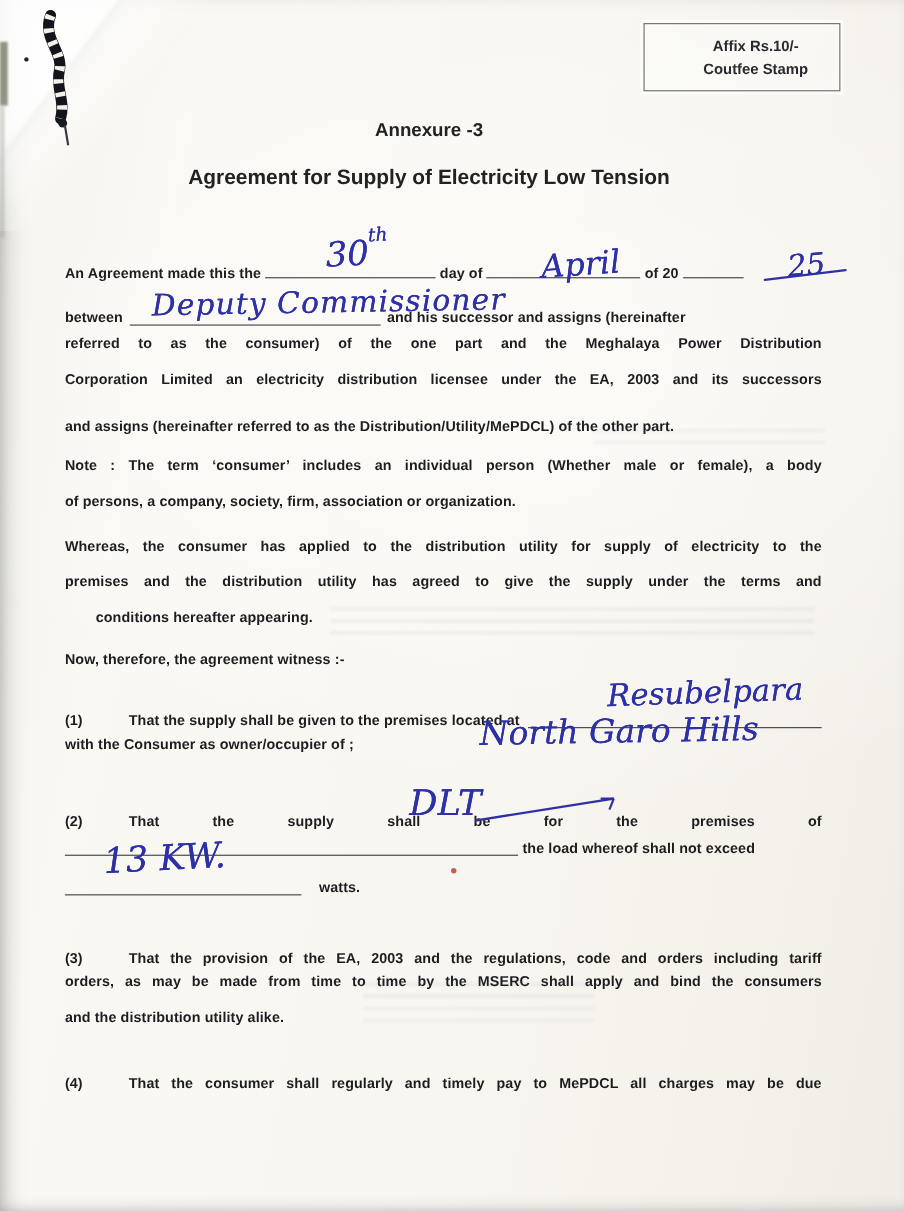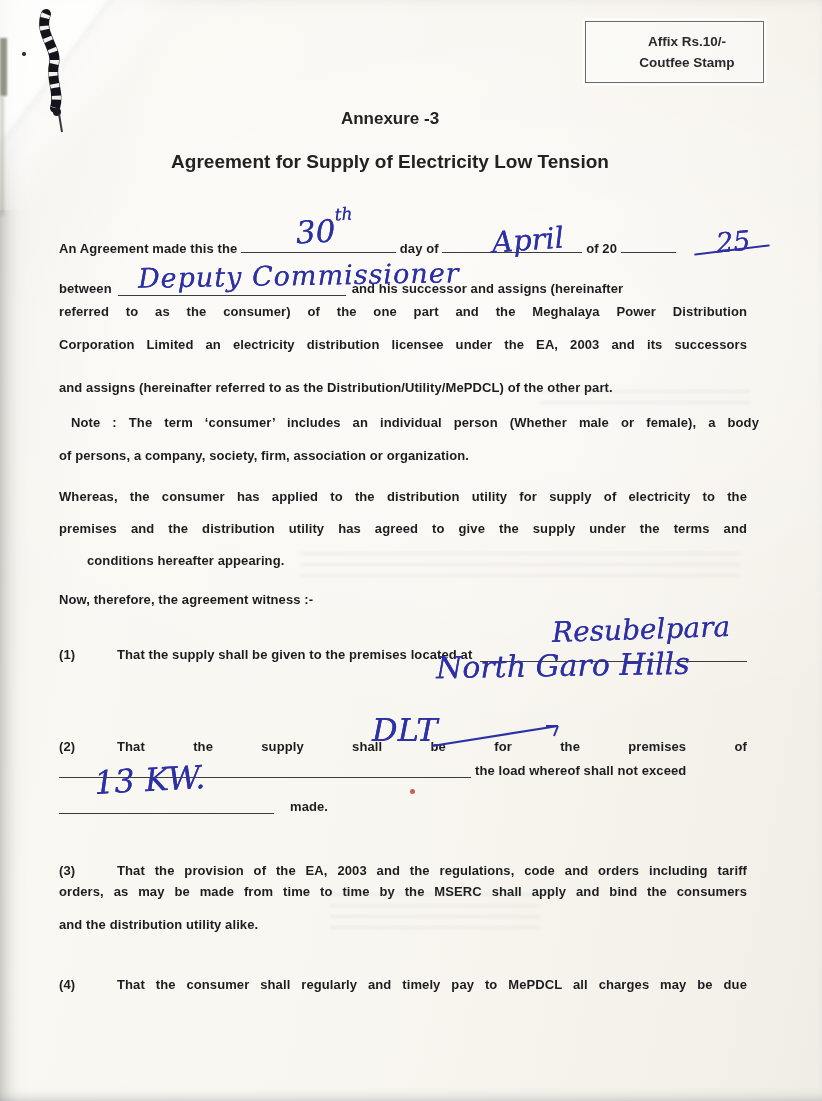--- a/index.html
+++ b/index.html
@@ -88,46 +88,47 @@
   </div>
   <div class="tline flexline" style="top:270px;">
     <span>between</span>
     <span class="blank" style="width:228px;margin:0 6px;"></span>
     <span>and his successor and assigns (hereinafter</span>
   </div>
   <div class="tline just" style="top:304px;">referred to as the consumer) of the one part and the Meghalaya Power Distribution</div>
   <div class="tline just" style="top:337px;">Corporation Limited an electricity distribution licensee under the EA, 2003 and its successors</div>
   <div class="tline" style="top:369px;margin-top:11px;">and assigns (hereinafter referred to as the Distribution/Utility/MePDCL) of the other part.</div>
 
-  <div class="tline just" style="top:415px;margin-left:12px;">Note : The term ‘consumer’ includes an individual person (Whether male or female), a body</div>
+  <div class="tline just" style="top:415px;">Note : The term ‘consumer’ includes an individual person (Whether male or female), a body</div>
   <div class="tline" style="top:448px;">of persons, a company, society, firm, association or organization.</div>
 
   <div class="tline just" style="top:489px;">Whereas, the consumer has applied to the distribution utility for supply of electricity to the</div>
   <div class="tline just" style="top:521px;">premises and the distribution utility has agreed to give the supply under the terms and</div>
   <div class="tline" style="top:553px;margin-left:28px;">conditions hereafter appearing.</div>
 
   <div class="tline" style="top:592px;">Now, therefore, the agreement witness :-</div>
 
   <div class="tline flexline" style="top:636px;">
     <span class="cnum">(1)</span>
     <span>That the supply shall be given to the premises located at</span>
     <span class="blankflex"></span>
   </div>
+  <div class="tline" style="top:669px;">with the Consumer as owner/occupier of ;</div>
 
   <div class="tline flexline" style="top:728px;">
     <span class="cnum">(2)</span>
     <span class="jtext">That the supply shall be for the premises of</span>
   </div>
   <div class="tline flexline" style="top:752px;">
     <span class="blank" style="width:412px;"></span>
     <span style="margin-left:4px;">the load whereof shall not exceed</span>
   </div>
   <div class="tline flexline" style="top:788px;">
     <span class="blank" style="width:215px;"></span>
-    <span style="margin-left:16px;">made.</span>
+    <span style="margin-left:16px;">watts.</span>
   </div>
 
   <div class="tline flexline" style="top:852px;">
     <span class="cnum">(3)</span>
     <span class="jtext">That the provision of the EA, 2003 and the regulations, code and orders including tariff</span>
   </div>
   <div class="tline just" style="top:884px;">orders, as may be made from time to time by the MSERC shall apply and bind the consumers</div>
   <div class="tline" style="top:917px;">and the distribution utility alike.</div>
 
   <div class="tline flexline" style="top:966px;">

